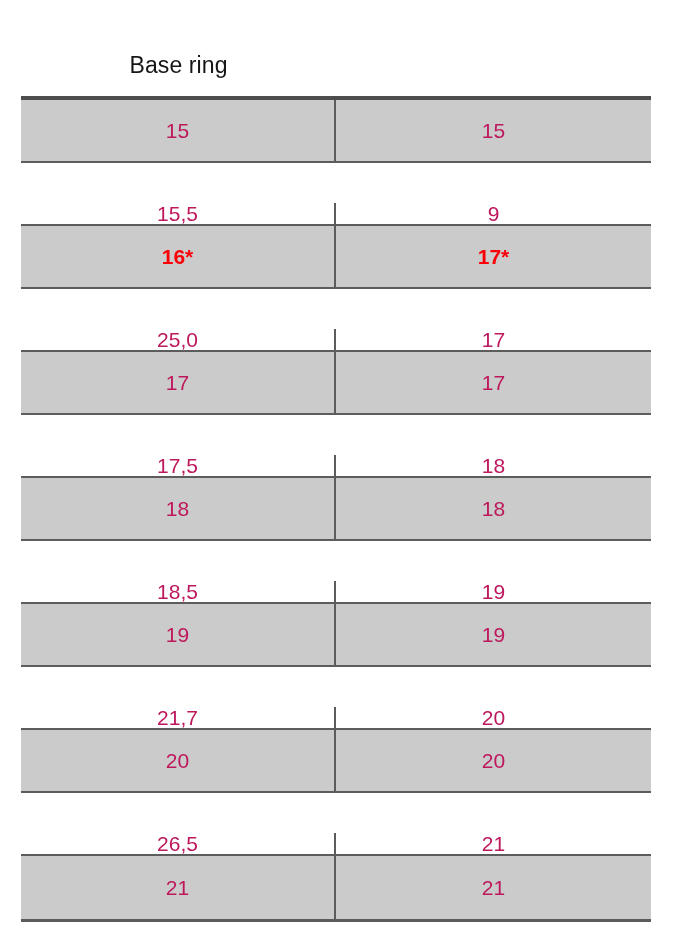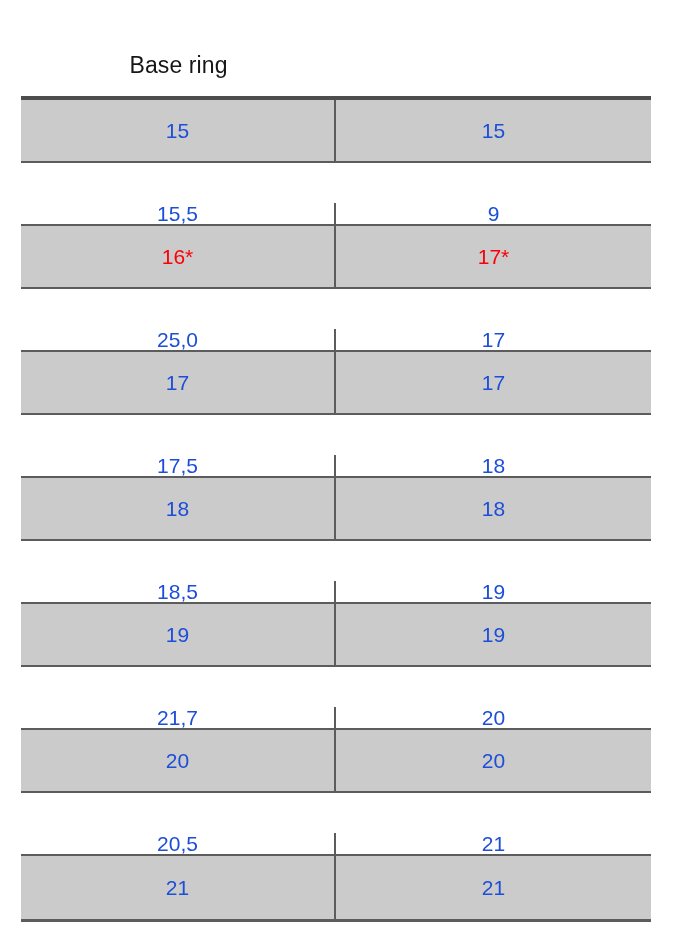--- a/index.html
+++ b/index.html
@@ -73,29 +73,29 @@
   }
 
   .cell {
     flex: 0 0 50%;
     box-sizing: border-box;
     display: flex;
     align-items: center;
     justify-content: center;
     font-size: 21px;
     font-weight: 400;
-    color: #1d4ed8;
+    color: #be185d;
     line-height: 1;
   }
   .cell.col-left {
     border-right: 2px solid #5c5c5c;
   }
   .cell.highlight {
     color: #fb0007;
-    font-weight: 400;
+    font-weight: 700;
   }
 </style>
 </head>
 <body>
 
 <div class="sheet">
 
   <div class="table-wrap">
 
     <div class="header-row">
@@ -141,21 +141,21 @@
         </div>
         <div class="row plain">
           <div class="cell col-left">21,7</div>
           <div class="cell col-right">20</div>
         </div>
         <div class="row shaded">
           <div class="cell col-left">20</div>
           <div class="cell col-right">20</div>
         </div>
         <div class="row plain">
-          <div class="cell col-left">20,5</div>
+          <div class="cell col-left">26,5</div>
           <div class="cell col-right">21</div>
         </div>
         <div class="row shaded">
           <div class="cell col-left">21</div>
           <div class="cell col-right">21</div>
         </div>
       </div>
 
   </div>
 

